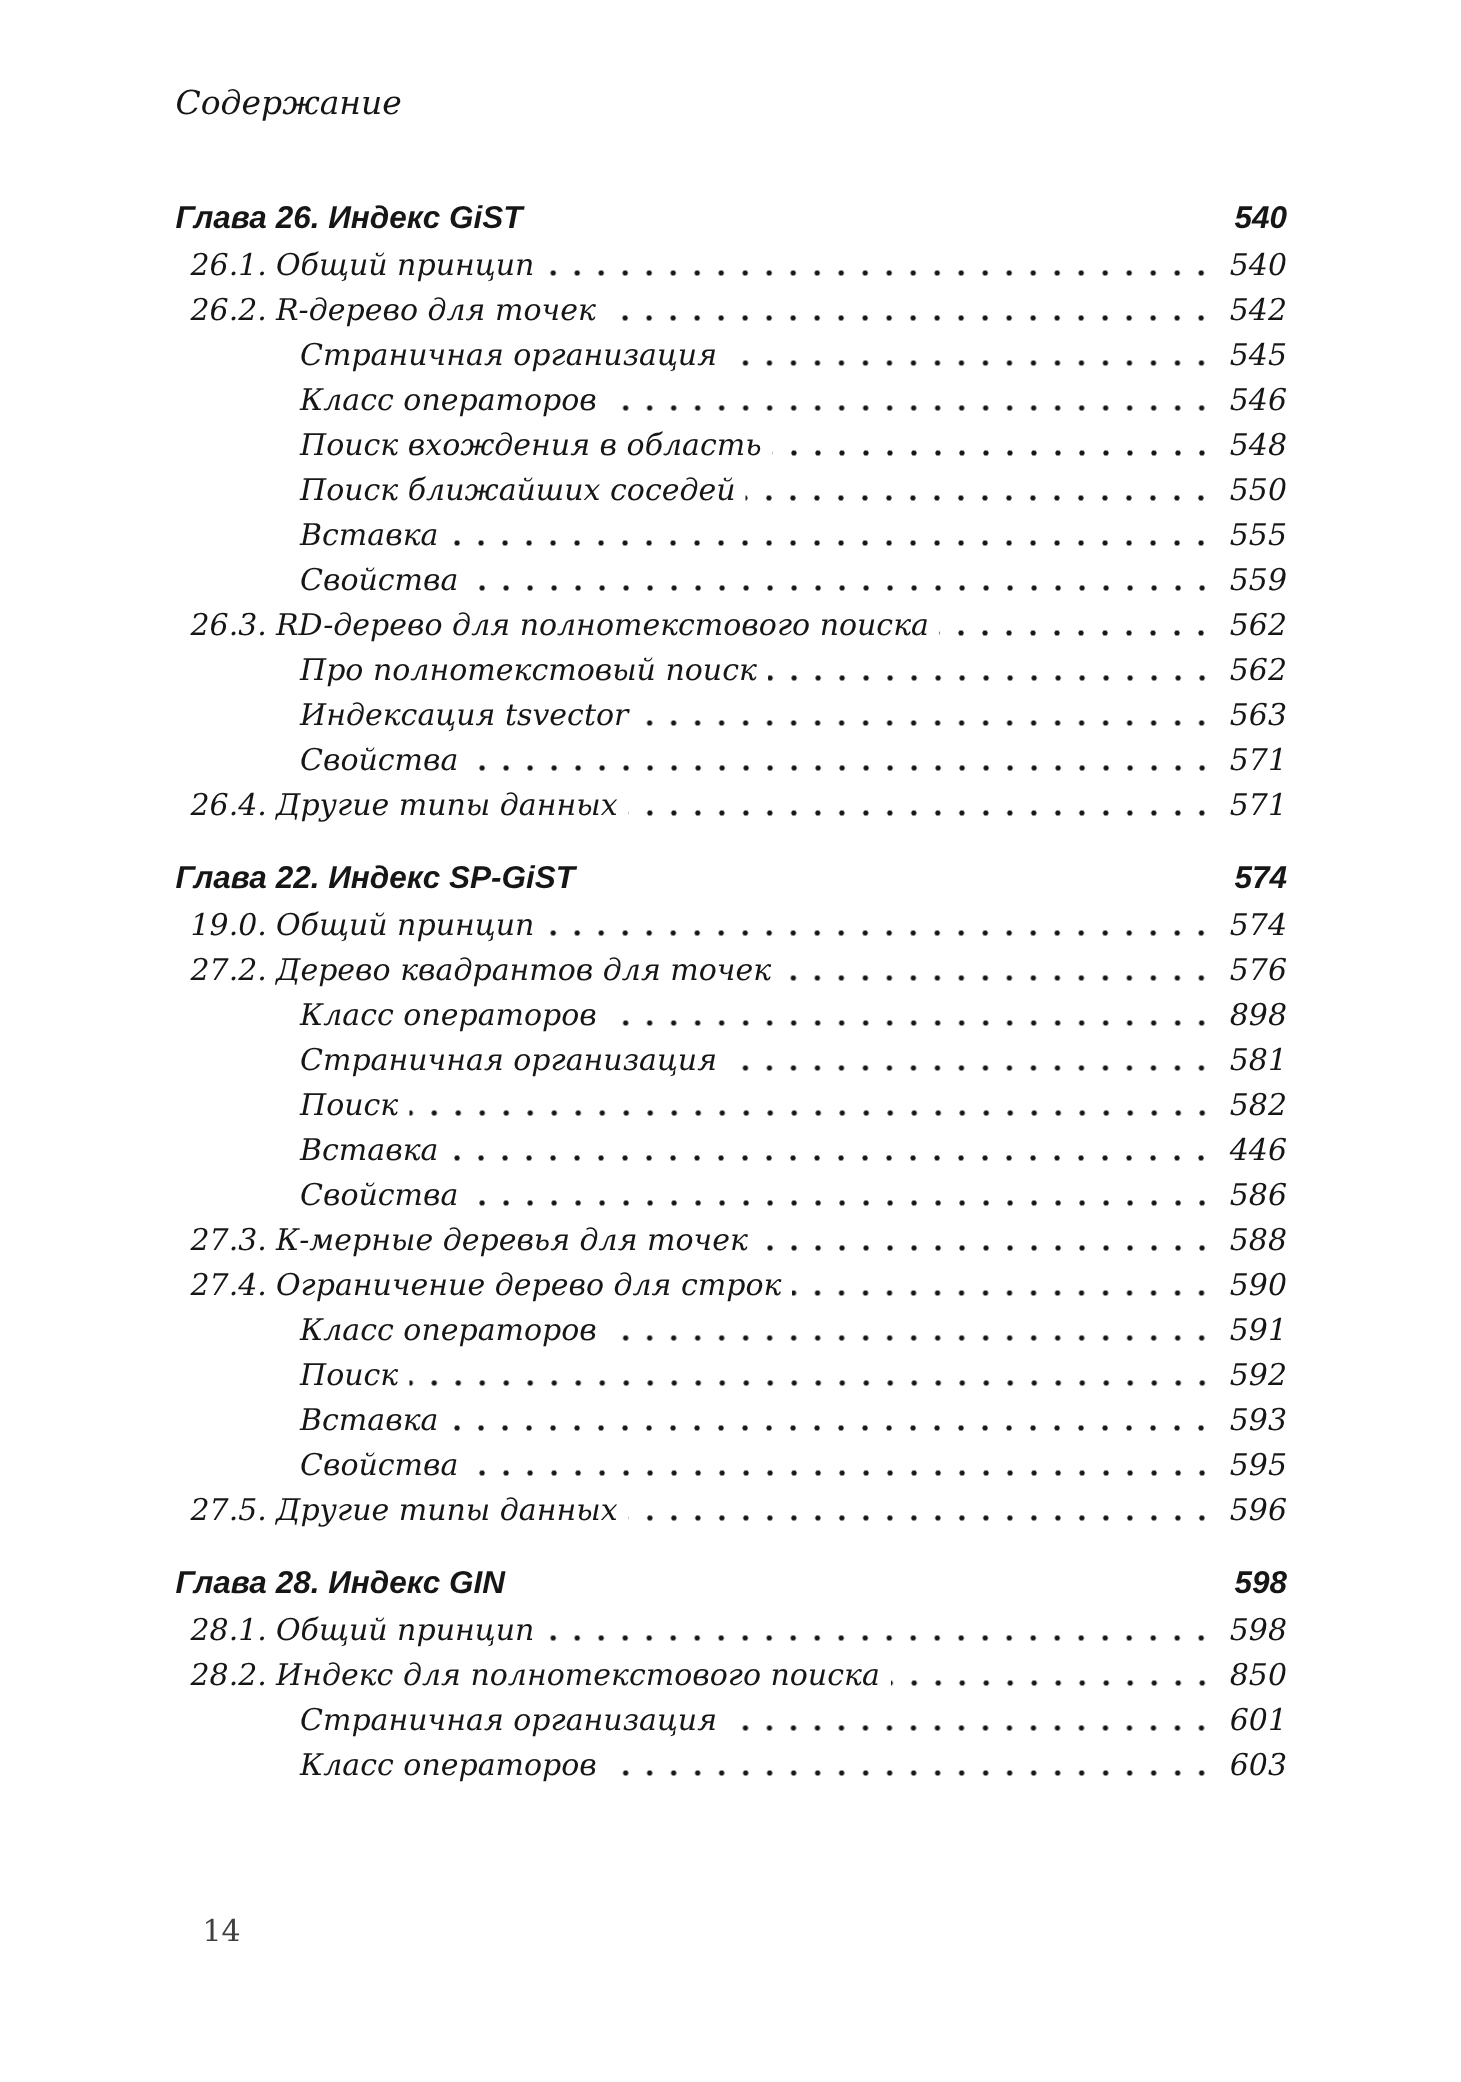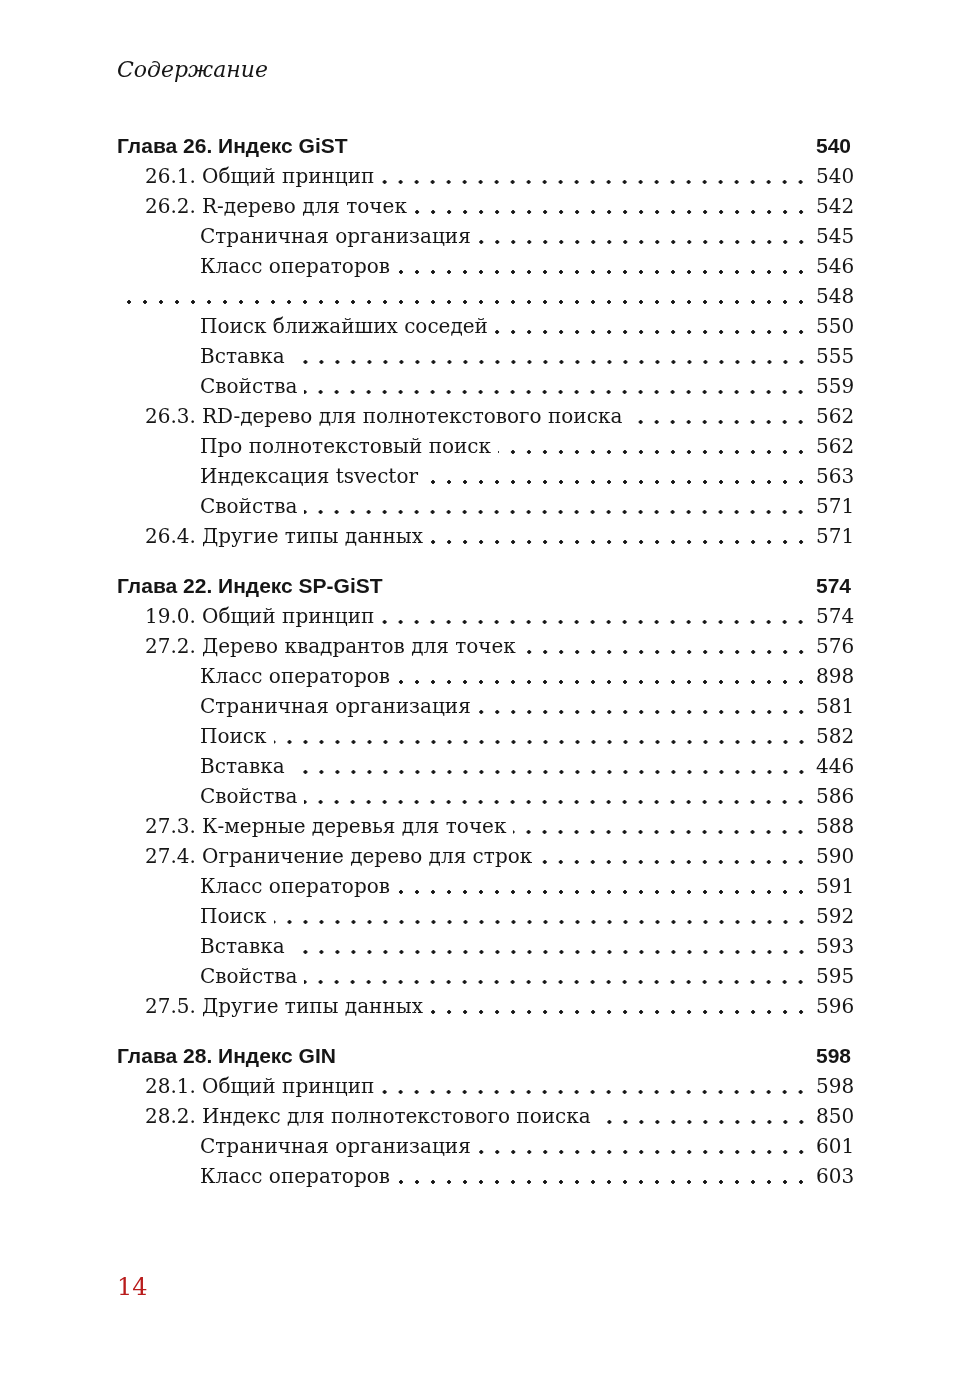--- a/index.html
+++ b/index.html
@@ -22,20 +22,21 @@
     margin: 0;
     font-size: 22px;
     line-height: 30px;
     font-style: italic;
     font-weight: normal;
     font-family: "DejaVu Serif", serif;
     color: #161616;
   }
   .chapter-list {
     margin-top: 46px;
+    font-style: italic;
   }
   .chapter + .chapter {
     margin-top: 20px;
   }
   .row {
     display: flex;
     flex-direction: row;
     align-items: flex-end;
     height: 30px;
     line-height: 30px;
@@ -47,21 +48,21 @@
     font-weight: 700;
     font-size: 21px;
   }
   .chapter-heading .row-page {
     font-family: "Liberation Sans", sans-serif;
     font-weight: 700;
     font-size: 21px;
   }
   .row-num {
     flex: none;
-    margin-left: 28px;
+    margin-left: 10px;
     width: 57px;
   }
   .row.sub .row-title {
     margin-left: 83px;
   }
   .row-title {
     flex: none;
   }
   .leader {
     flex: 1 1 auto;
@@ -71,29 +72,29 @@
     background-repeat: repeat-x;
     background-size: 16px 6px;
     background-position: right 1px bottom 6px;
   }
   .leader.blank {
     background: none;
   }
   .row-page {
     flex: none;
     width: 42px;
-    text-align: left;
+    text-align: right;
   }
   .page-footer {
     position: absolute;
-    left: 117px;
+    left: 135px;
     top: 1272px;
-    font-size: 24px;
+    font-size: 20px;
     line-height: 30px;
-    color: #b91c1c;
+    color: #404040;
   }
 </style>
 </head>
 <body>
 
 <div class="page">
   <h1 class="toc-title">Содержание</h1>
 
   <div class="chapter-list">
   <section class="chapter">
@@ -126,20 +127,21 @@
 
   <div class="row sub">
 
     <span class="row-title">Класс операторов</span>
     <span class="leader"></span>
     <span class="row-page">546</span>
   </div>
 
   <div class="row sub">
 
+    <span class="row-title">Поиск вхождения в область</span>
     <span class="leader"></span>
     <span class="row-page">548</span>
   </div>
 
   <div class="row sub">
 
     <span class="row-title">Поиск ближайших соседей</span>
     <span class="leader"></span>
     <span class="row-page">550</span>
   </div>

